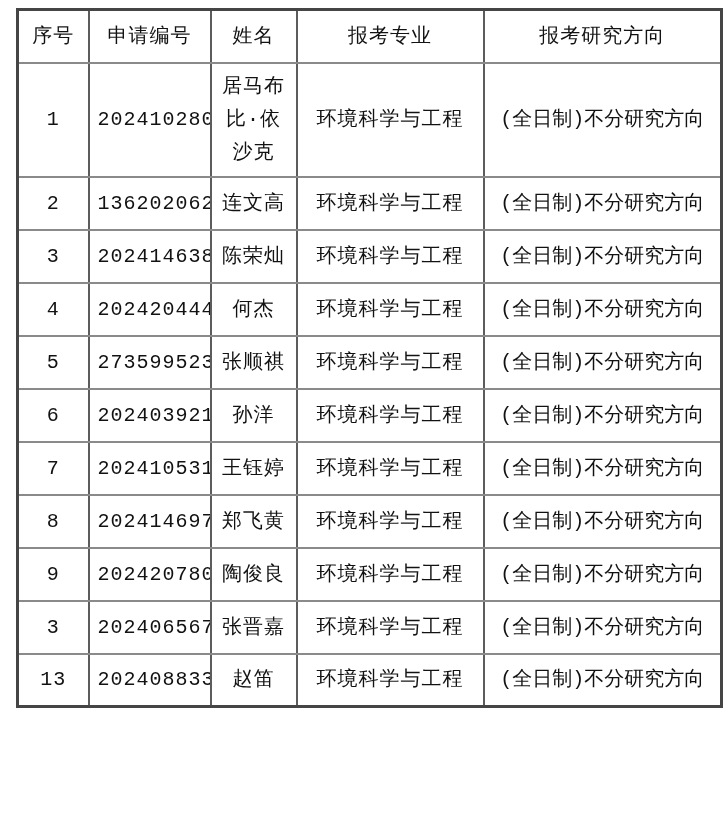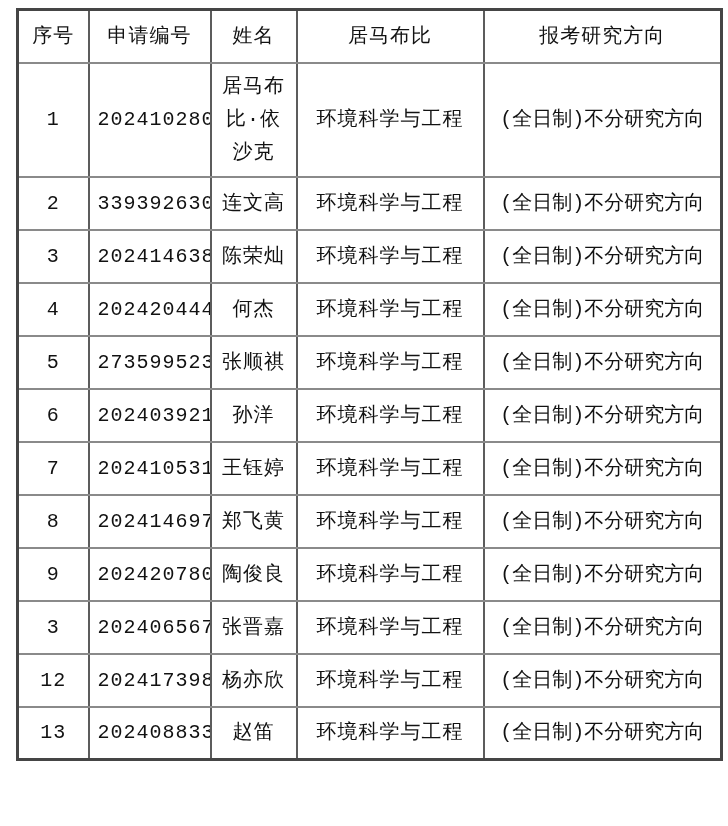--- a/index.html
+++ b/index.html
@@ -67,35 +67,35 @@
           <col class="c-id">
           <col class="c-name">
           <col class="c-major">
           <col class="c-dir">
       </colgroup>
       <thead>
         <tr>
           <th>序号</th>
           <th>申请编号</th>
           <th>姓名</th>
-          <th>居马布比</th>
+          <th>报考专业</th>
           <th>报考研究方向</th>
         </tr>
       </thead>
       <tbody>
         <tr class="tall">
           <td>1</td>
           <td>202410280</td>
           <td class="name">居马布比·依沙克</td>
           <td>环境科学与工程</td>
           <td class="direction">(全日制)不分研究方向</td>
         </tr>
         <tr>
           <td>2</td>
-          <td>339392630</td>
+          <td>136202062</td>
           <td class="name">连文高</td>
           <td>环境科学与工程</td>
           <td class="direction">(全日制)不分研究方向</td>
         </tr>
         <tr>
           <td>3</td>
           <td>202414638</td>
           <td class="name">陈荣灿</td>
           <td>环境科学与工程</td>
           <td class="direction">(全日制)不分研究方向</td>
@@ -143,27 +143,20 @@
           <td class="direction">(全日制)不分研究方向</td>
         </tr>
         <tr>
           <td>3</td>
           <td>202406567</td>
           <td class="name">张晋嘉</td>
           <td>环境科学与工程</td>
           <td class="direction">(全日制)不分研究方向</td>
         </tr>
         <tr>
-          <td>12</td>
-          <td>202417398</td>
-          <td class="name">杨亦欣</td>
-          <td>环境科学与工程</td>
-          <td class="direction">(全日制)不分研究方向</td>
-        </tr>
-        <tr>
           <td>13</td>
           <td>202408833</td>
           <td class="name">赵笛</td>
           <td>环境科学与工程</td>
           <td class="direction">(全日制)不分研究方向</td>
         </tr>
       </tbody>
     </table>
   </div>
 </div>

